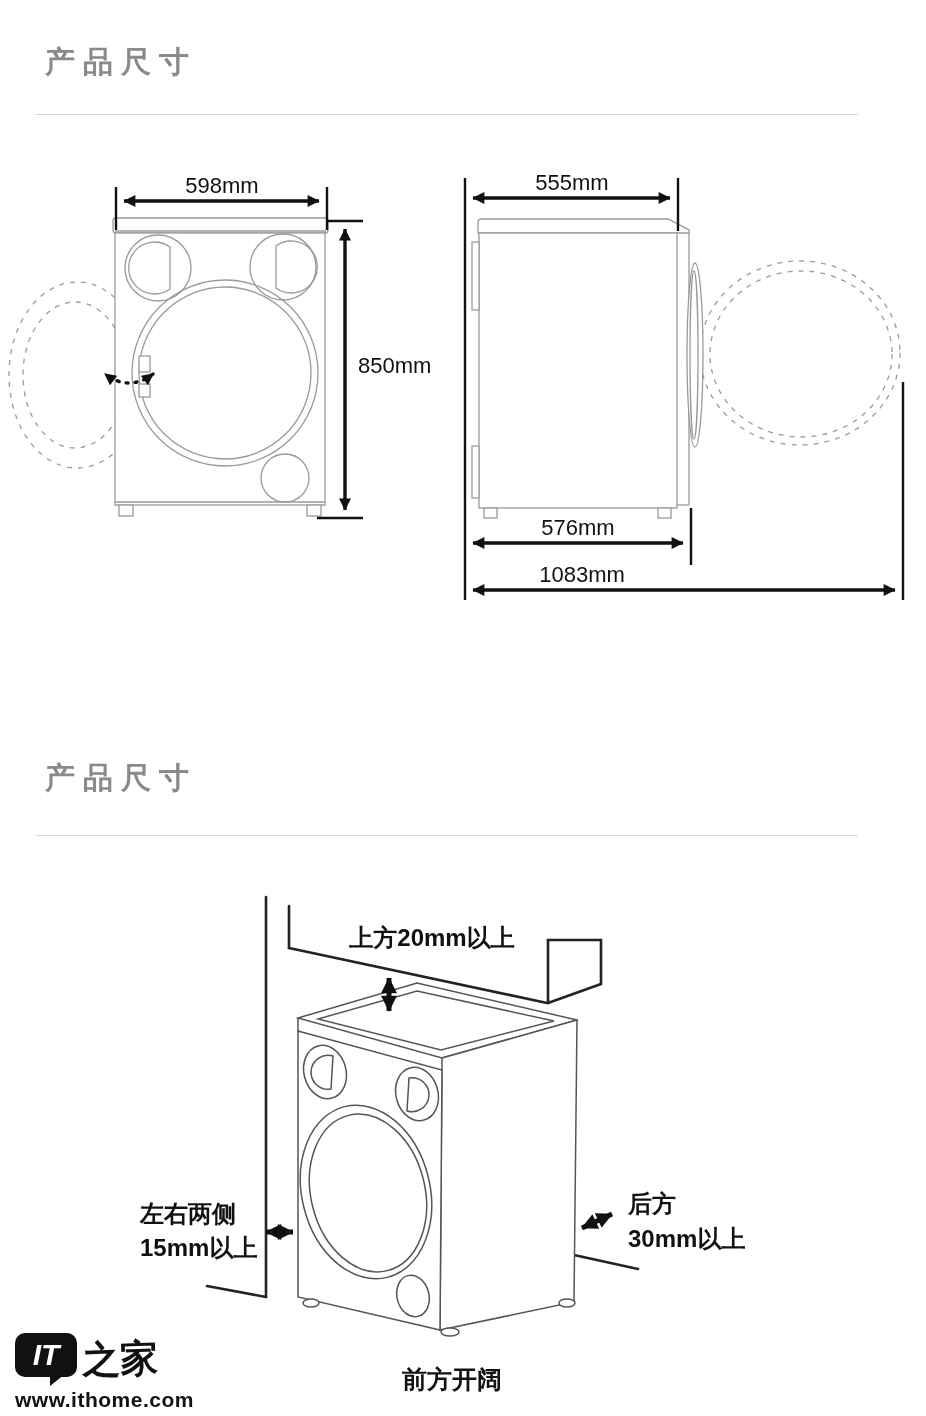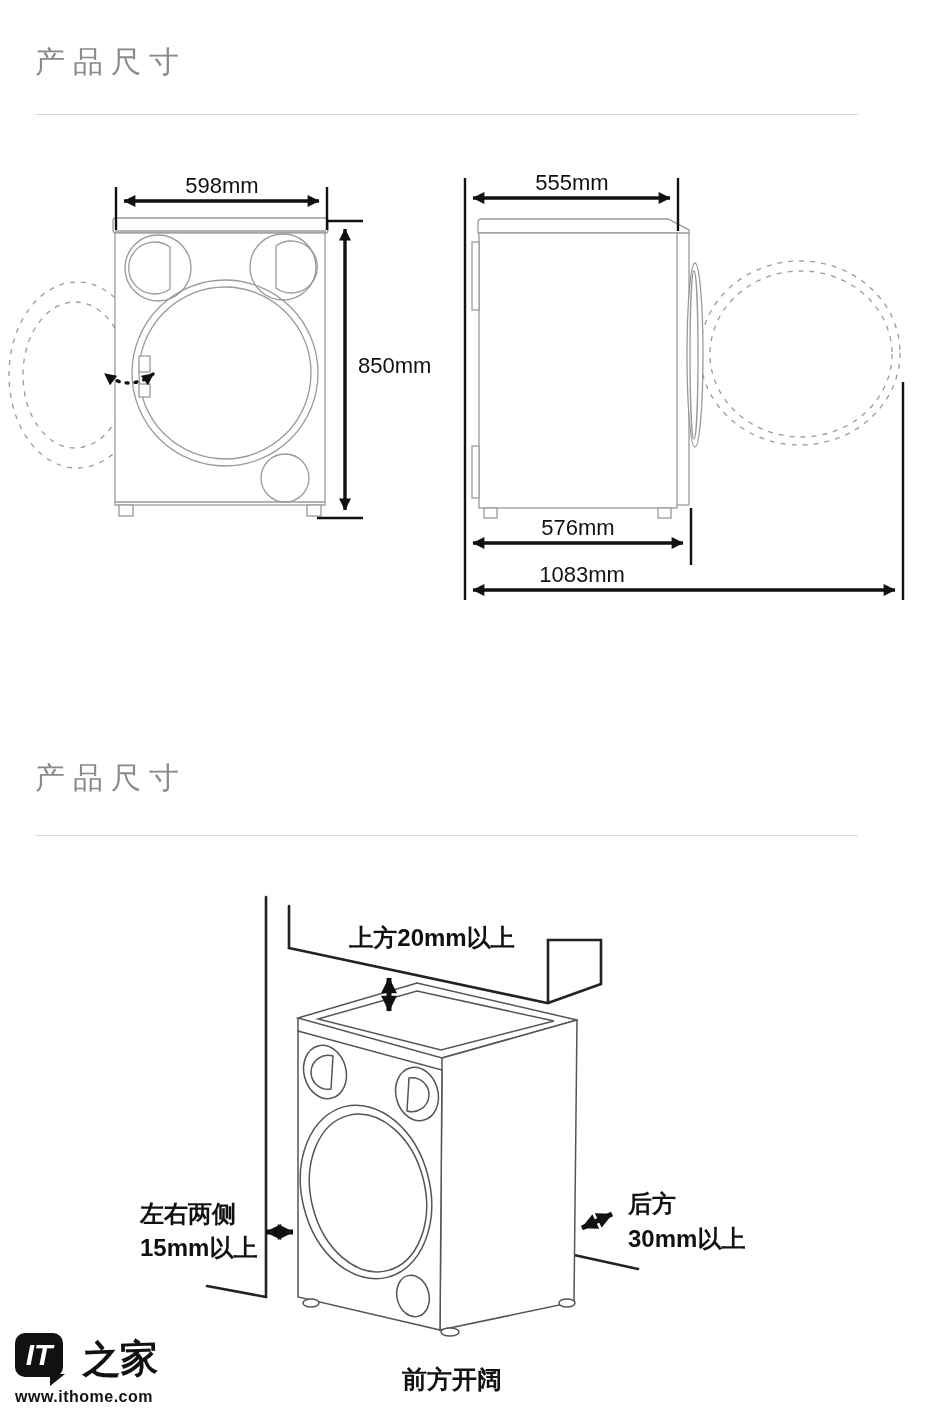--- a/index.html
+++ b/index.html
@@ -1,22 +1,22 @@
 <!DOCTYPE html>
 <html><head>
 <meta charset="utf-8">
 <style>
   html,body{margin:0;padding:0;background:#fff;}
   body{
     width:926px;height:1416px;position:relative;overflow:hidden;
     font-family:"Liberation Sans","DejaVu Sans",sans-serif;
   }
   .section-title{
-    position:absolute;left:35px;
-    font-size:30px;letter-spacing:8px;color:#8a8a8a;font-weight:400;
+    position:absolute;left:45px;
+    font-size:30px;letter-spacing:8px;color:#8a8a8a;font-weight:700;
   }
   .divider{
     position:absolute;left:35px;width:823px;height:0;
     border-top:1px solid #d9d9d9;
   }
   svg{position:absolute;left:0;top:0;}
   svg text{font-family:"Liberation Sans","DejaVu Sans",sans-serif;fill:#111;}
   .dim-label{font-size:22px;}
   .inst-label{font-size:24px;font-weight:bold;}
   .front-label{font-size:25px;font-weight:bold;}
@@ -25,36 +25,36 @@
   .m1n{stroke:#9a9a9a;stroke-width:1.3;fill:none;}
   .m1d{stroke:#9a9a9a;stroke-width:1.3;fill:none;stroke-dasharray:5 6;}
   .dim{stroke:#111;stroke-width:3.4;fill:none;}
   .ext{stroke:#111;stroke-width:2.4;fill:none;}
   .m2{stroke:#555;stroke-width:1.5;fill:#fff;}
   .m2n{stroke:#555;stroke-width:1.5;fill:none;}
   .wall{stroke:#222;stroke-width:2.6;fill:none;stroke-linecap:round;}
   .barrow{stroke:#111;stroke-width:5;fill:none;}
   
   .logo-bubble{
-    position:absolute;left:15px;top:1333px;width:48px;height:44px;
+    position:absolute;left:15px;top:1333px;width:62px;height:44px;
     background:#111;border-radius:10px;color:#fff;
     display:flex;align-items:center;justify-content:center;
     font-size:30px;font-weight:bold;font-style:italic;
   }
   .logo-tail{
     position:absolute;left:50px;top:1374px;width:0;height:0;
     border-top:12px solid #111;border-right:15px solid transparent;
   }
   .logo-home{
     position:absolute;left:82px;top:1334px;
     font-size:38px;font-weight:bold;color:#111;transform:rotate(-2deg);
   }
   .logo-site{
     position:absolute;left:15px;top:1388px;
-    font-size:16px;font-weight:bold;color:#111;letter-spacing:0.5px;
+    font-size:21px;font-weight:bold;color:#111;letter-spacing:0.5px;
   }
 </style>
 </head>
 <body>
 
 <div class="section-title" style="top:42px">产品尺寸</div>
 <div class="divider" style="top:114px"></div>
 
 <div class="section-title" style="top:758px">产品尺寸</div>
 <div class="divider" style="top:835px"></div>

